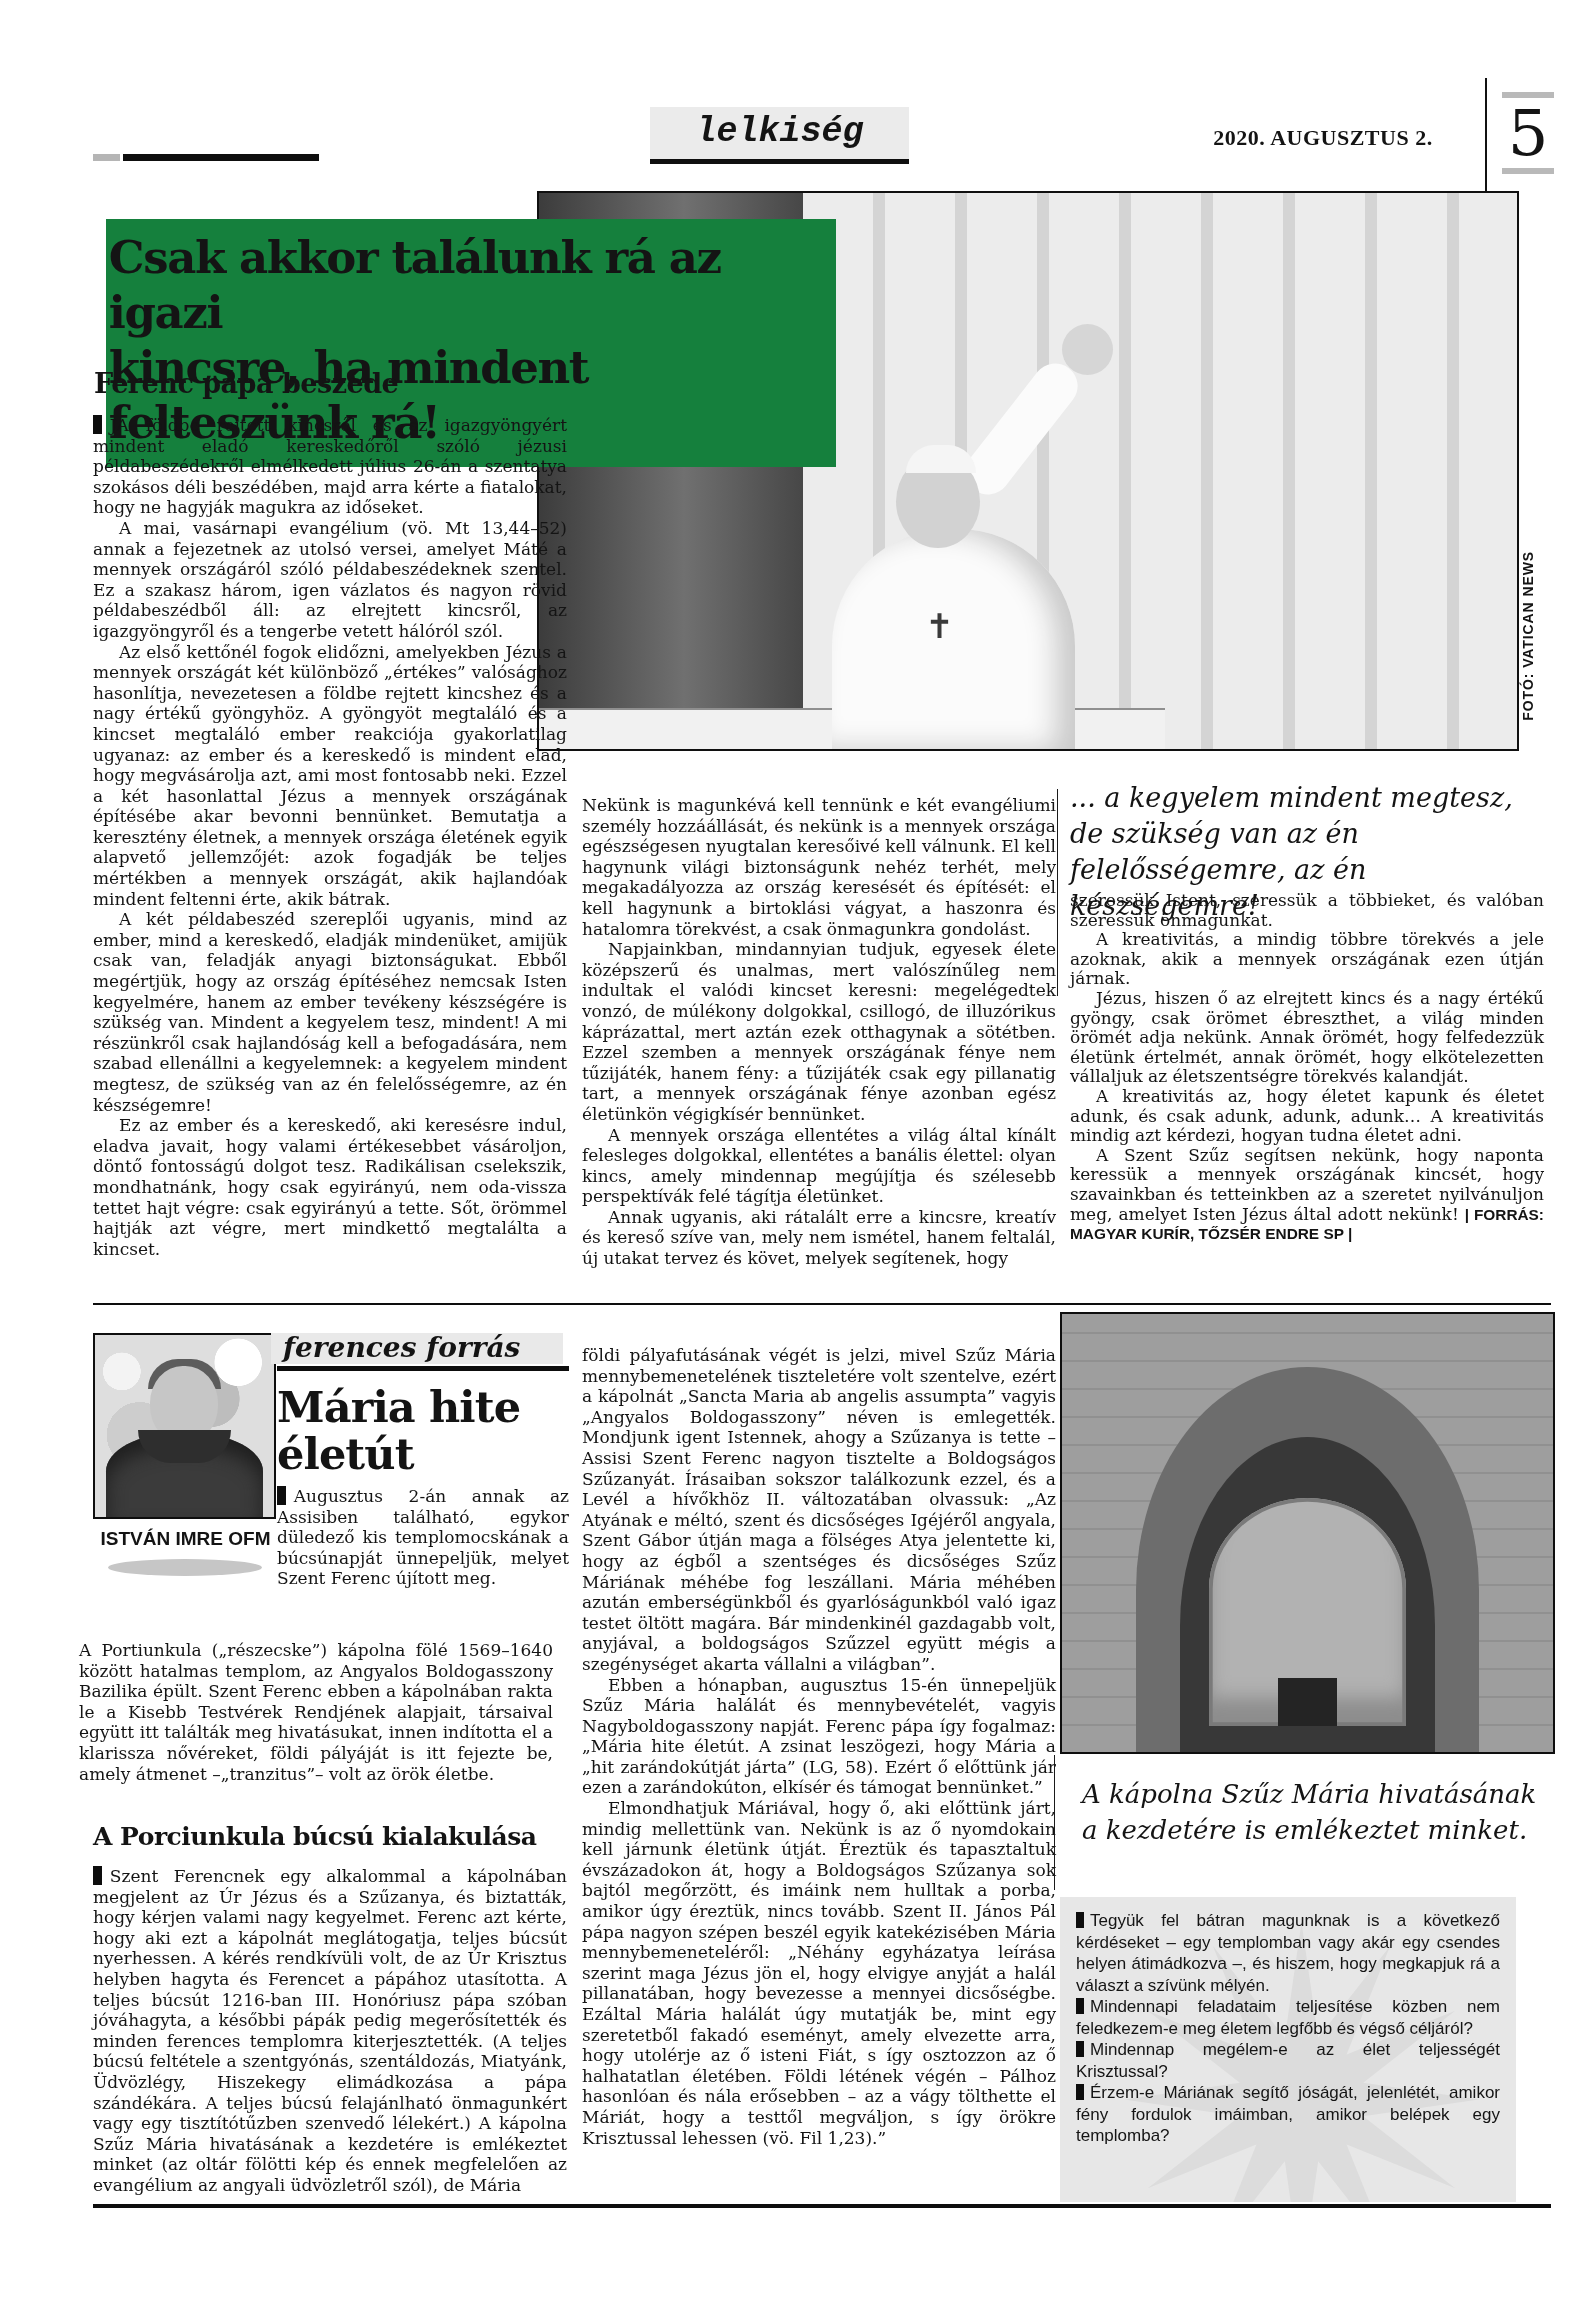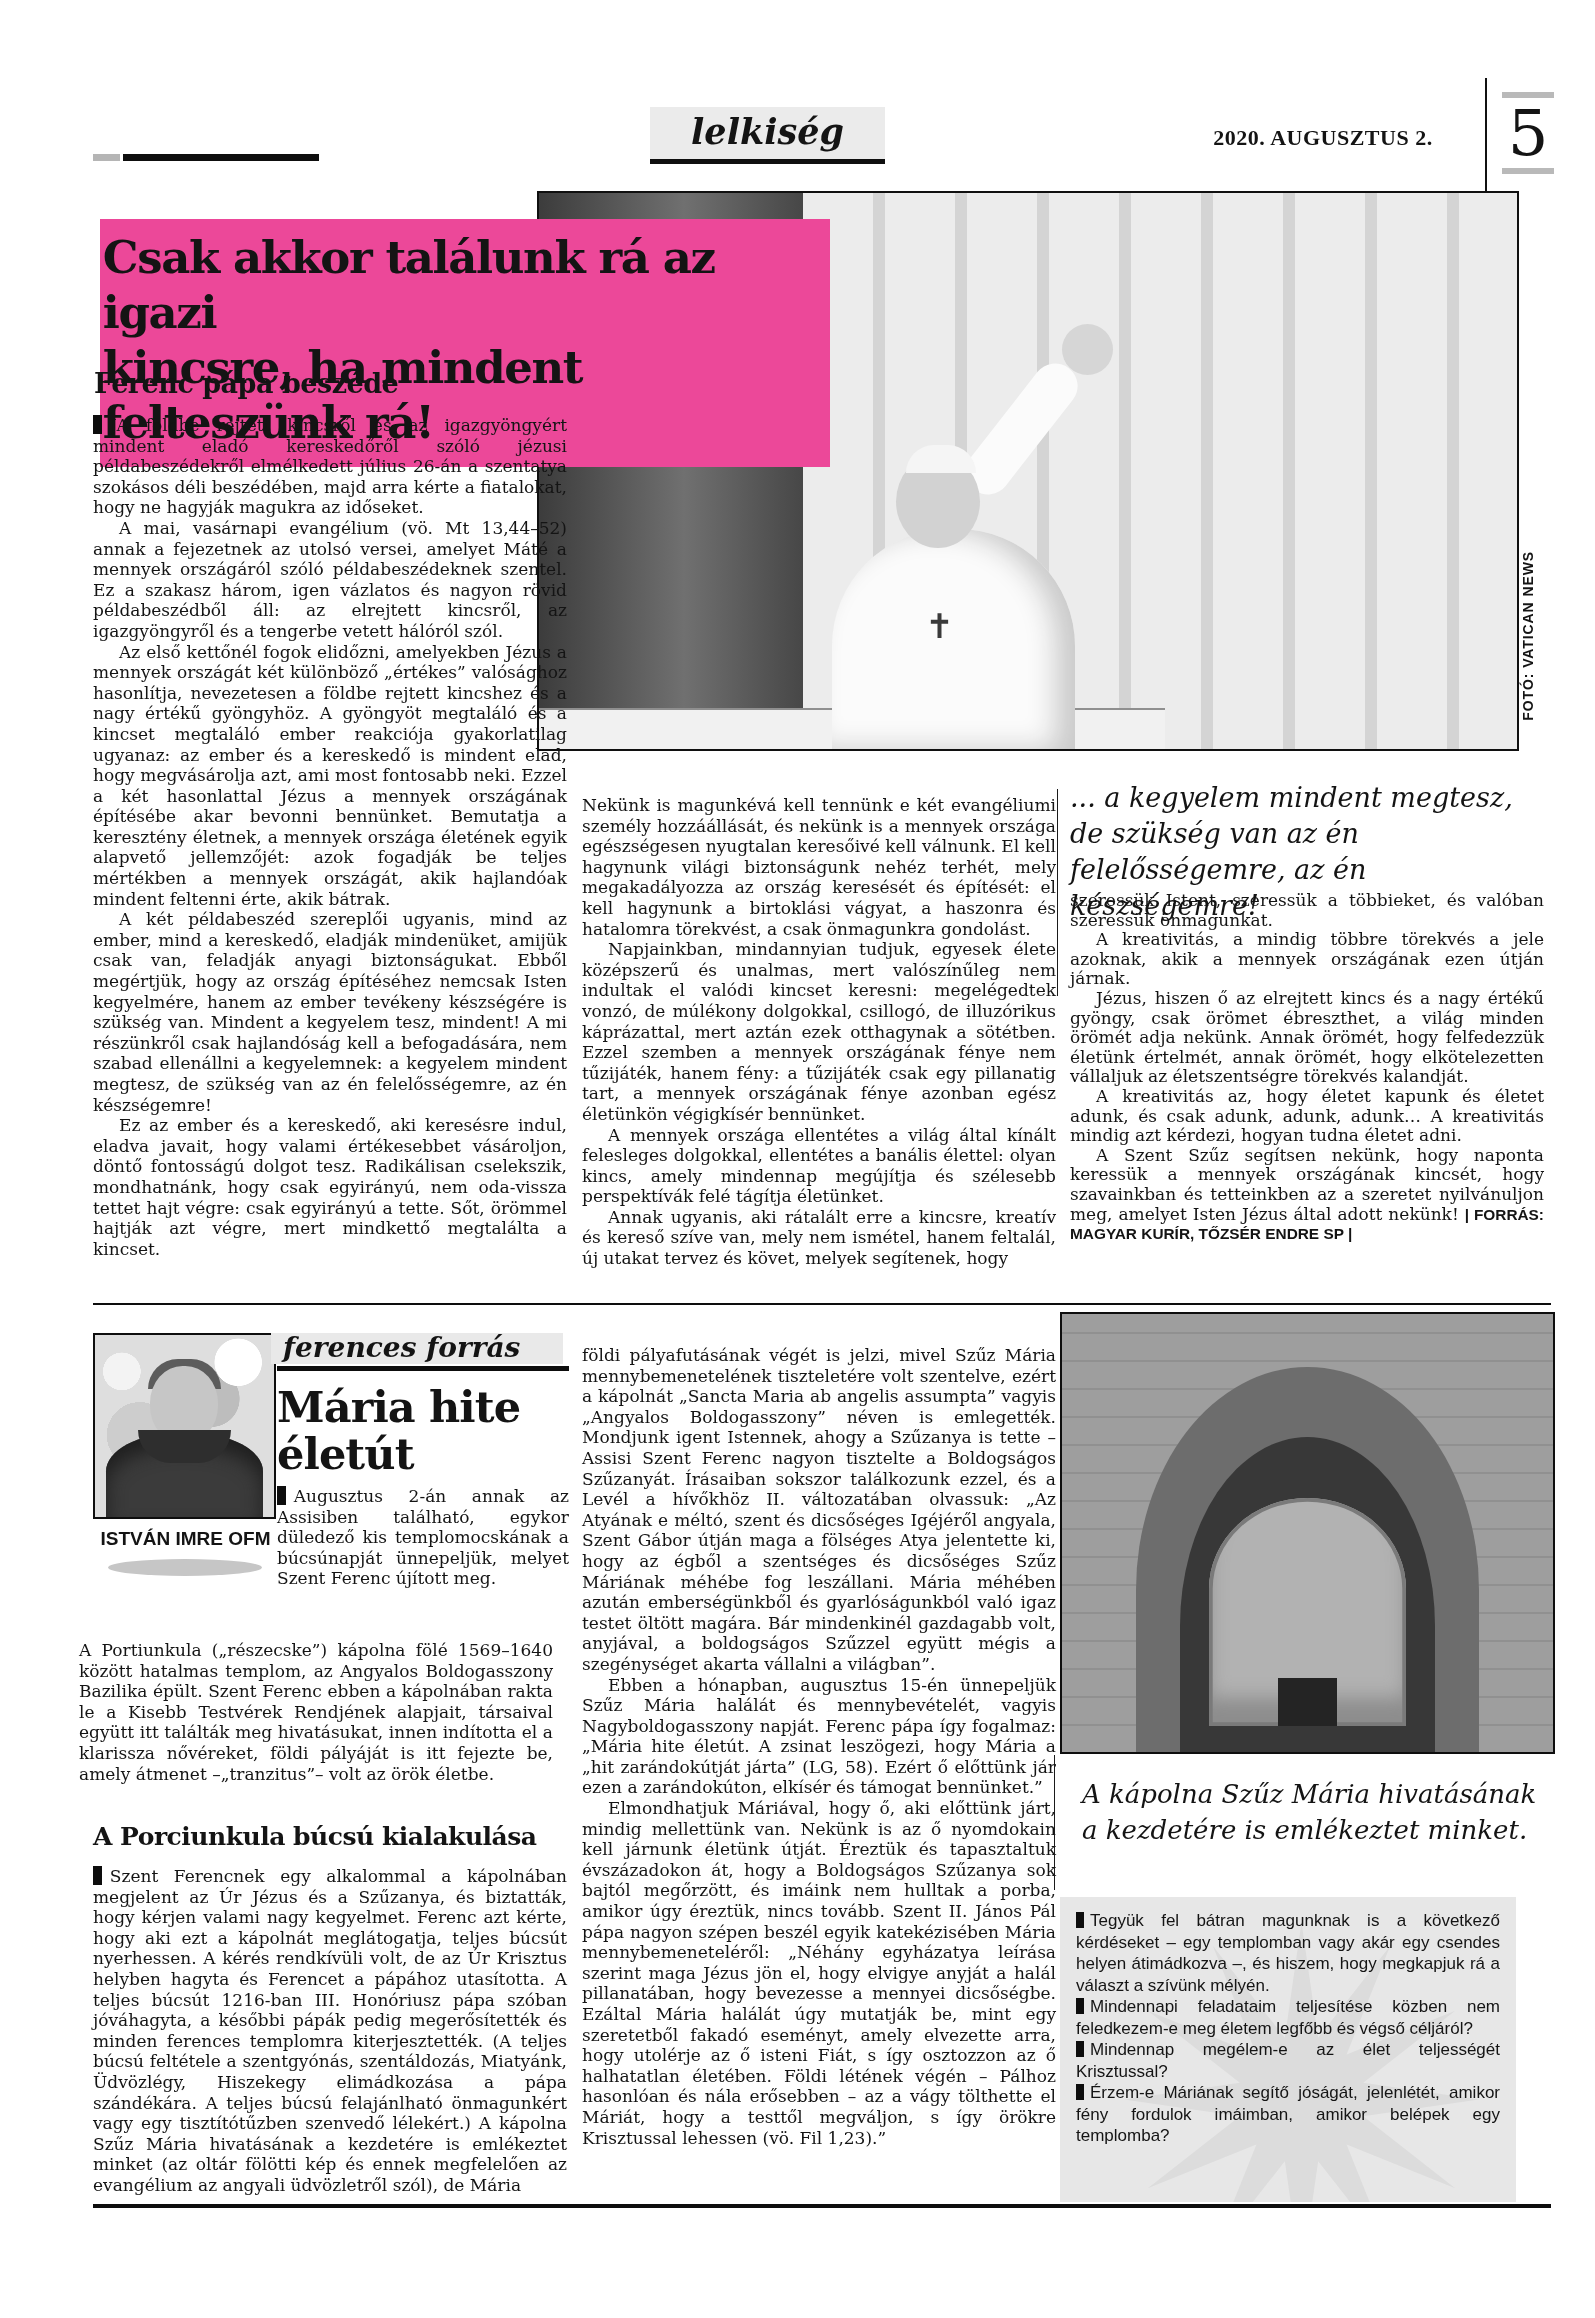--- a/index.html
+++ b/index.html
@@ -10,22 +10,22 @@
 
   
   .masthead{left:93px;top:79px;width:299px;height:79px;}
   .masthead .logo-text{position:absolute;left:0;top:3.7px;font-size:57px;font-weight:bold;
         letter-spacing:-2.8px;z-index:2;}
   .sun-icon{position:absolute;left:3.7px;top:-7.5px;width:49px;height:49px;z-index:1;}
   .mast-underline{left:93px;top:154px;width:227px;height:6.5px;}
   .mast-underline .g{position:absolute;left:0;top:0;width:27px;height:6.5px;background:#b5b5b5;}
   .mast-underline .b{position:absolute;left:30px;top:0;width:196px;height:6.5px;background:#0e0e0e;}
 
-  .section-box{left:650px;top:107px;width:235px;height:52px;background:#ebebeb;
-        border-bottom:5.6px solid #0f0f0f;text-align:center;}
+  .section-box{left:650px;top:107px;width:259px;height:52px;background:#ebebeb;
+        border-bottom:5.6px solid #0f0f0f;text-align:center;font-family:Liberation Mono, monospace;}
   .section-box span{font-style:italic;font-size:35px;line-height:50px;font-weight:bold;}
 
   .issue-date{left:1178px;top:125px;width:290px;text-align:center;font-weight:bold;
         font-size:22px;letter-spacing:0.5px;font-family:"Liberation Serif",serif;}
   .header-vrule{left:1485px;top:78px;width:1.9px;height:126px;background:#111;}
   .pagenum-wrap{left:1501px;top:92px;width:54px;text-align:center;}
   .pagenum-bar{height:6px;background:#b9b9b9;margin:0 0.9px;}
   .pagenum{font-size:64px;line-height:70px;font-family:"DejaVu Serif",serif;}
 
   
@@ -44,21 +44,21 @@
   .pp-cap{position:absolute;left:37.5%;bottom:276px;width:70px;height:28px;background:#f5f5f5;
         border-radius:37px 37px 0 0;}
   .pp-arm{position:absolute;left:47%;bottom:243px;width:45px;height:154px;background:#fbfbfb;
         border-radius:22.4px;transform:rotate(38deg);}
   .pp-hand{position:absolute;left:53.5%;bottom:374px;width:51px;height:51px;background:#d6d6d6;
         border-radius:50%;}
   .pp-cross{position:absolute;left:39.5%;bottom:103px;font-size:34px;color:#3a3a3a;}
   .photo-credit{left:1520px;top:551px;writing-mode:vertical-rl;transform:rotate(180deg);
         font-family:"Liberation Sans",sans-serif;font-weight:bold;font-size:14px;letter-spacing:0.9px;}
 
-  .headline-box{left:100px;top:219px;width:715px;background:#ec4899;padding:11.2px 12px 17px 2.8px;}
+  .headline-box{left:106px;top:219px;width:715px;background:#15803d;padding:11.2px 12px 17px 2.8px;}
   .headline-box .hl{font-size:45px;line-height:55px;font-weight:bold;letter-spacing:-1.4px;
         font-family:"DejaVu Serif",serif;}
   .a1-subhead{left:94px;top:368px;font-size:27px;font-weight:bold;letter-spacing:-0.5px;}
 
   .bodytext{font-size:17px;line-height:20.6px;text-align:justify;hyphens:auto;}
   .col{width:474px;}
   .a1-col1{left:93px;top:415px;}
   .a1-col2{left:582px;top:795px;}
   .a1-col3q{left:1070px;top:780px;width:479px;font-style:italic;font-size:27px;line-height:36px;}
   .a1-col3{left:1070px;top:891px;line-height:19.6px;}

